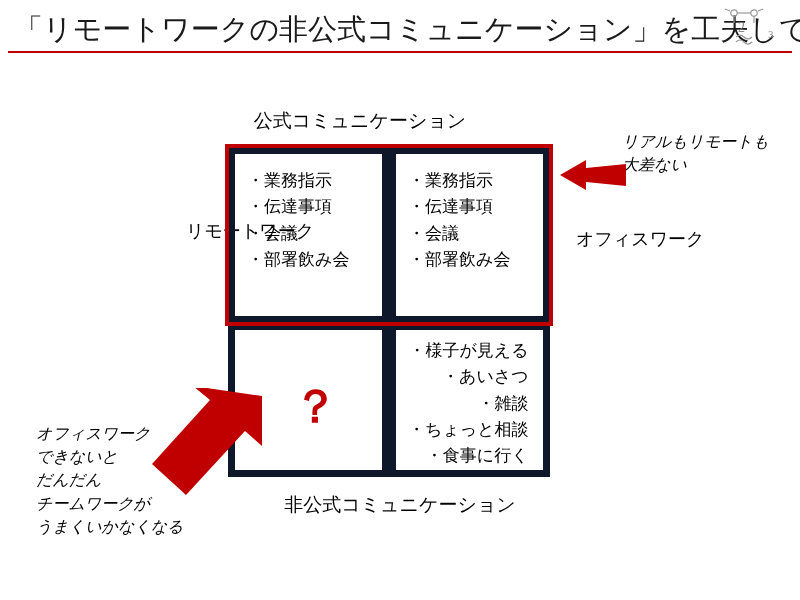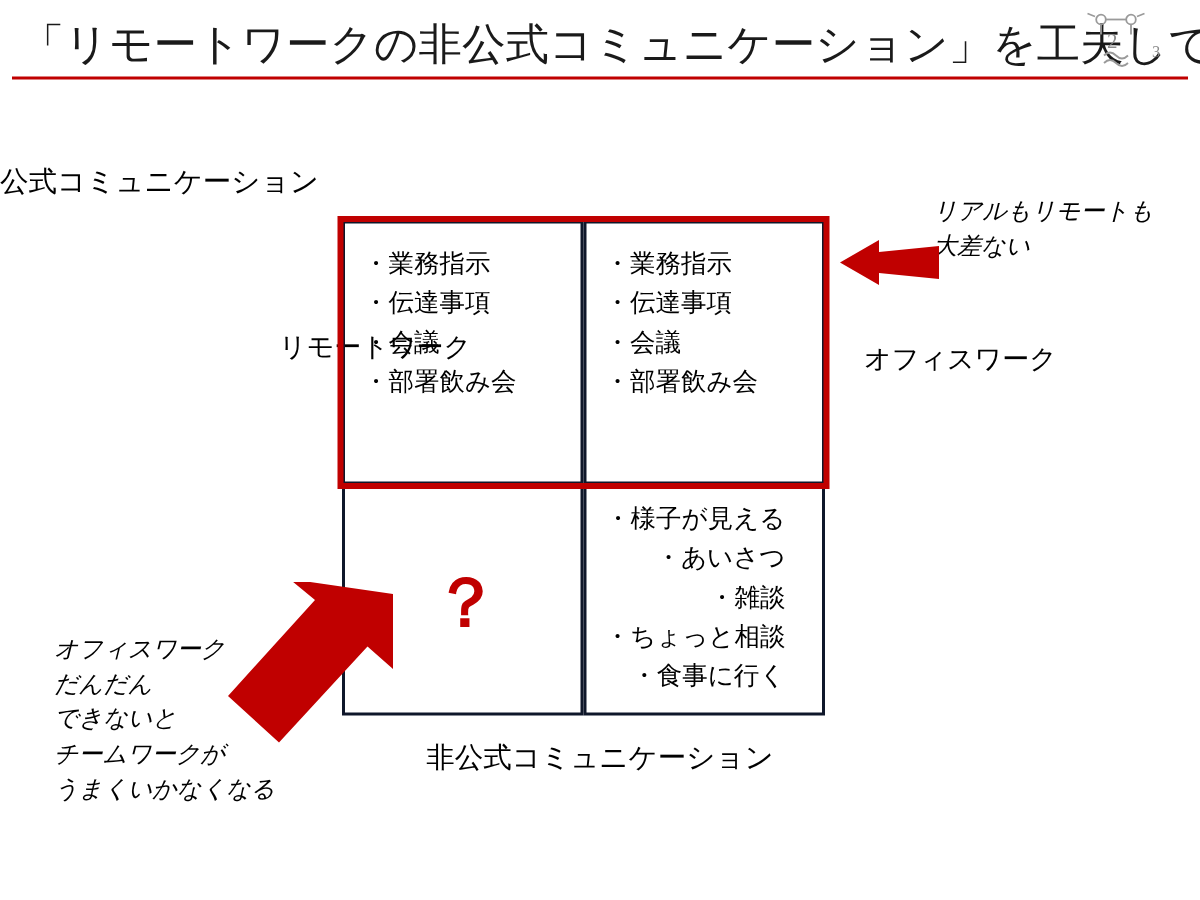--- a/index.html
+++ b/index.html
@@ -63,21 +63,21 @@
   .matrix {
     position: absolute;
     left: 228px;
     top: 95px;
     width: 322px;
     height: 330px;
   }
   .quad {
     position: absolute;
     box-sizing: border-box;
-    border: 2px solid #0f172a;
+    border: 7px solid #0f172a;
     text-decoration: underline;
   }
   .q-tl { left: 0;     top: 0;    width: 161px; height: 176px; }
   .q-tr { left: 161px; top: 0;    width: 161px; height: 176px; }
   .q-bl { left: 0;     top: 176px; width: 161px; height: 154px; }
   .q-br { left: 161px; top: 176px; width: 161px; height: 154px; text-align: right; }
 
   
   .top-highlight {
     position: absolute;
@@ -117,21 +117,21 @@
   
   .axis-label {
     position: absolute;
     font-size: 19px;
     white-space: nowrap;
   }
   #label-formal {
     left: 0;
     top: 56px;
     width: 720px;
-    text-align: left;
+    text-align: center;
   }
   #label-informal {
     left: 0;
     top: 440px;
     width: 800px;
     text-align: center;
   }
   #label-remote {
     left: 186px;
     top: 170px;
@@ -259,22 +259,22 @@
     <div>大差ない</div>
   </div>
   <div id="arrow-top">
     <svg viewBox="0 0 66 34" width="66" height="34" aria-hidden="true">
       <path d="M0 17 L26 2 L26 10 L66 6 L66 28 L26 24 L26 32 Z" fill="#c00000"></path>
     </svg>
   </div>
 
   <div class="note" id="note-bottom-left">
     <div>オフィスワーク</div>
+    <div>できないと</div>
     <div>だんだん</div>
-    <div>できないと</div>
     <div>チームワークが</div>
     <div>うまくいかなくなる</div>
   </div>
   <div id="arrow-bottom">
     <svg viewBox="0 0 116 108" width="116" height="108" aria-hidden="true">
       <path d="M116 2 L116 52 L99 37 L40 101 L6 70 L64 6 L47 -8 Z" fill="#c00000" transform="translate(0,6)"></path>
     </svg>
   </div>
 
 </div>

